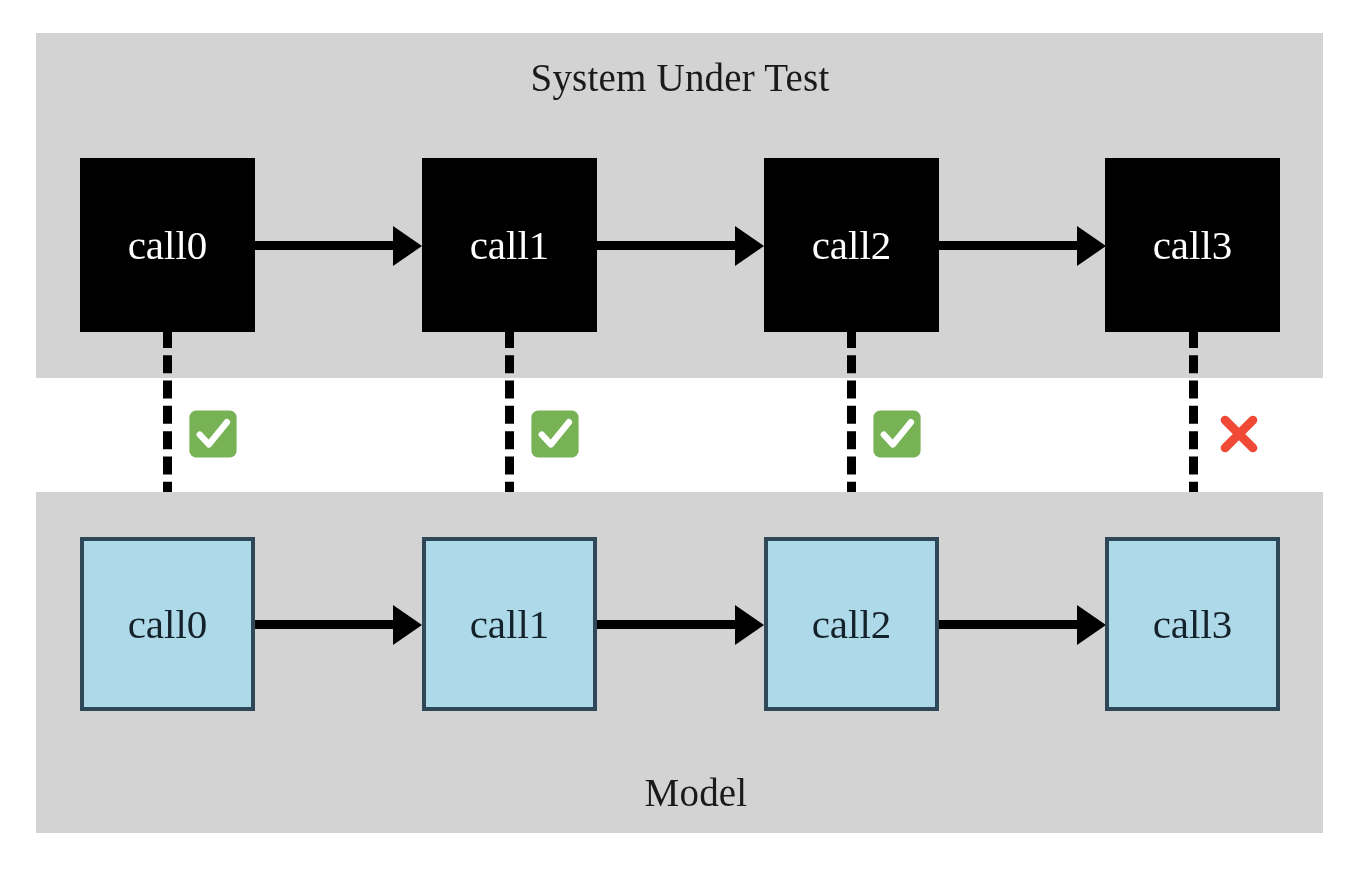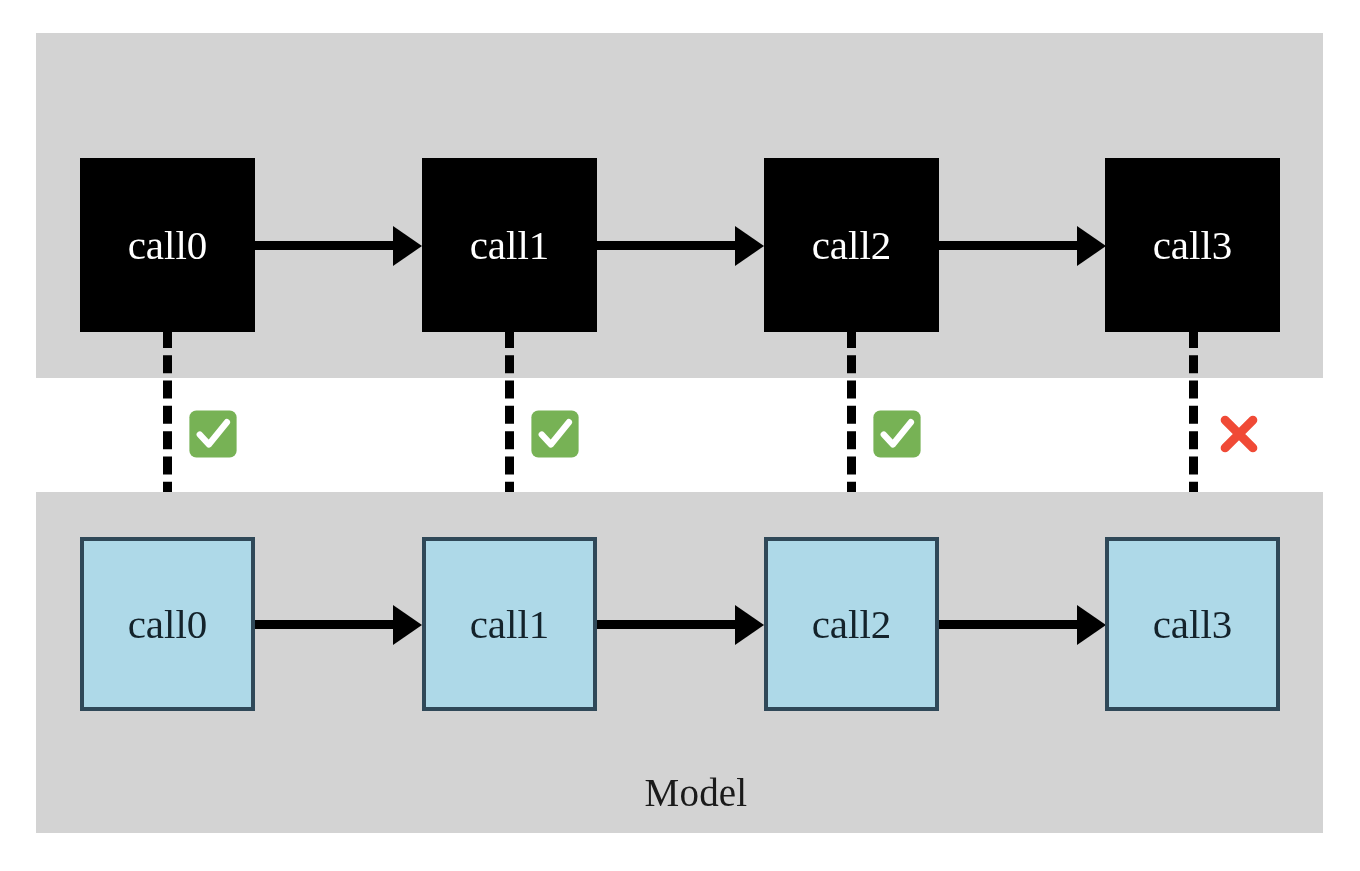--- a/index.html
+++ b/index.html
@@ -116,20 +116,21 @@
     height: 50px;
   }
   .verdict svg { display: block; width: 50px; height: 50px; }
 </style>
 </head>
 <body>
 
 <div id="stage">
 
   <div class="panel" id="panel-sut"></div>
+  <div class="panel-title" id="sut-title">System Under Test</div>
 
   <div class="h-arrow h-arrow-sut" style="left:255px; width:140px;"></div>
   <div class="h-arrow h-arrow-sut" style="left:597px; width:140px;"></div>
   <div class="h-arrow h-arrow-sut" style="left:939px; width:140px;"></div>
 
   <div class="node node-sut" style="left:80px;">
     <span>call0</span>
   </div>
   <div class="node node-sut" style="left:422px;">
     <span>call1</span>

